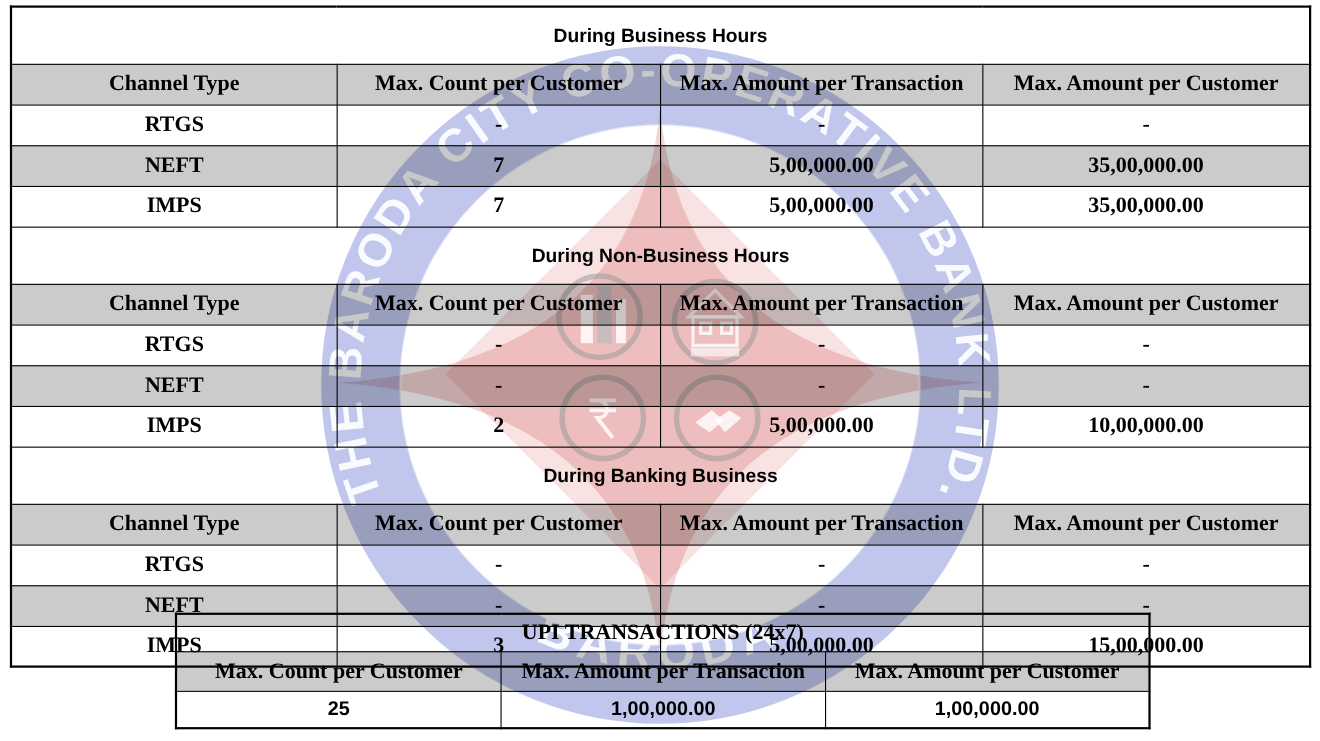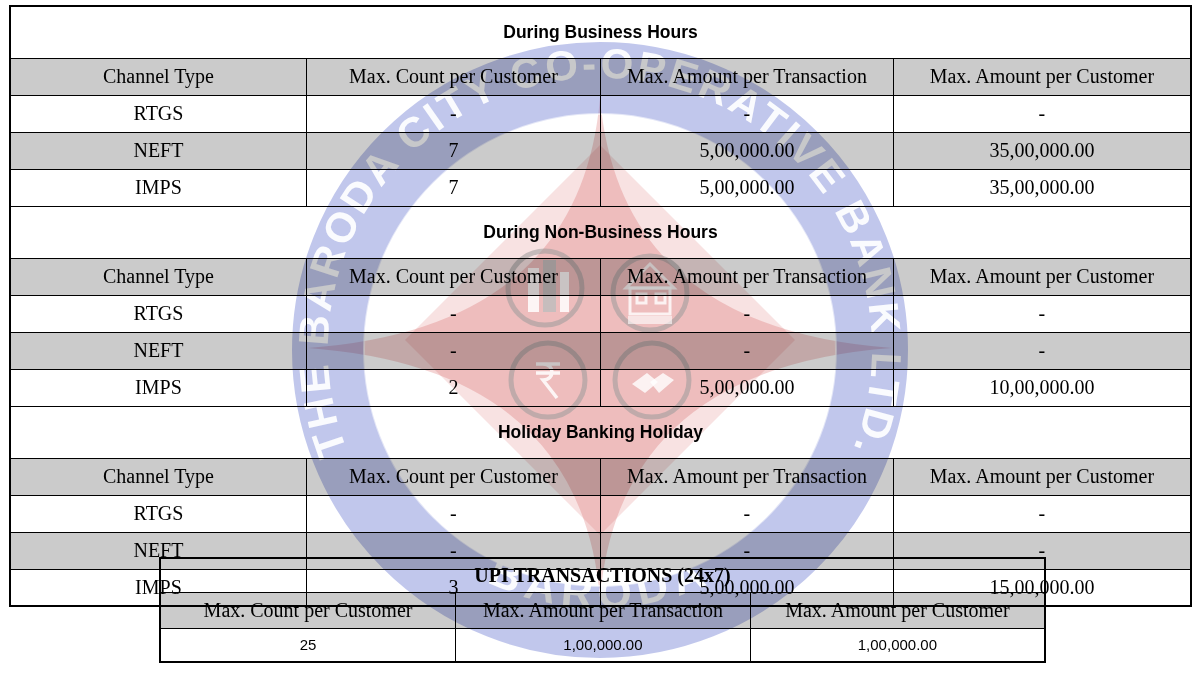--- a/index.html
+++ b/index.html
@@ -10,40 +10,40 @@
   
   #watermark { position:absolute; left:0; top:0; width:1200px; height:674px; z-index:0; pointer-events:none; }
   
   .tbl { position:absolute; z-index:1; border-collapse:collapse; table-layout:fixed; background:transparent; }
   #main-table { left:9px; top:5px; width:1183px; }
   #upi-table  { left:159px; top:557px; width:887px;padding-left:36px; }
   .tbl, .tbl td, .tbl th { border:1.5px solid #000; }
   .tbl { border-width:2px; }
   td, th {
     text-align:center; vertical-align:middle; padding:0 4px;
-    font-size:20px; font-weight:normal; color:#000;
+    font-size:20px; font-weight:bold; color:#000;
   }
   tr.h-title   { height:52px; }
   tr.h-header  { height:37px; }
   tr.h-data    { height:37px; }
   tr.h-utitle  { height:34px; }
   tr.h-uheader { height:36px; }
   tr.h-udata   { height:34px; }
   .title-cell {
     font-family:"Liberation Sans", sans-serif; font-weight:bold; font-size:17.5px;
     border-top:2.5px solid #000; border-bottom:3px solid #000;
     background:transparent;
   }
   .upi-title-cell {
     font-family:"Liberation Serif", serif; font-weight:bold; font-size:20px;
     border-bottom:2.5px solid #000;
   }
   .gray { background:rgba(0,0,0,0.205); }
   th { border-bottom:2px solid #000; }
-  .upi-data { font-family:"Liberation Sans", sans-serif; font-size:15px; }
+  .upi-data { font-family:"Liberation Sans", sans-serif; font-size:18px; }
 </style>
 </head>
 <body>
 
 <svg id="watermark" viewBox="0 0 1200 674" xmlns="http://www.w3.org/2000/svg">
 
   <path d="M600 98 Q620 328 892 348 Q620 368 600 598 Q580 368 308 348 Q580 328 600 98 Z" fill="#cf3a3a" fill-opacity="0.22"></path>
 
   <path d="M600 145 L795 340 L600 535 L405 340 Z" fill="#cf3a3a" fill-opacity="0.15"></path>
 
@@ -145,21 +145,21 @@
       <td>-</td>
     </tr>
     <tr class="h-data">
       <td>IMPS</td>
       <td>2</td>
       <td>5,00,000.00</td>
       <td>10,00,000.00</td>
     </tr>
 
     <tr class="h-title">
-        <td colspan="4" class="title-cell">Holiday Banking Holiday</td>
+        <td colspan="4" class="title-cell">During Banking Business</td>
       </tr>
     <tr class="h-header gray">
       <th>Channel Type</th>
       <th>Max. Count per Customer</th>
       <th>Max. Amount per Transaction</th>
       <th>Max. Amount per Customer</th>
     </tr>
     <tr class="h-data">
       <td>RTGS</td>
       <td>-</td>

